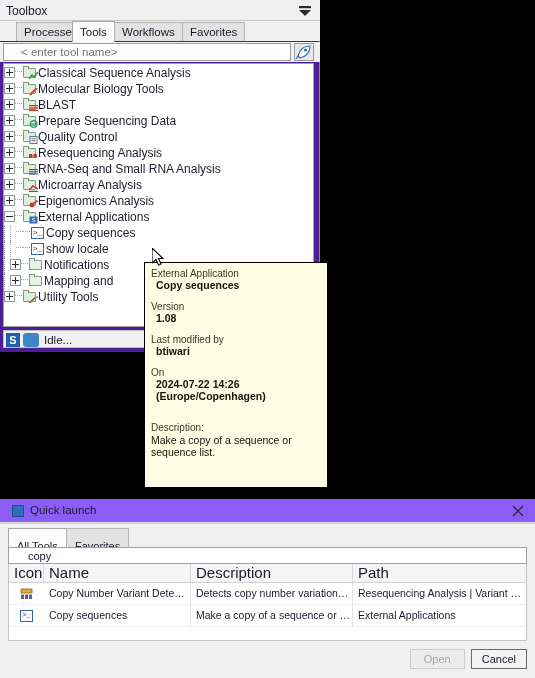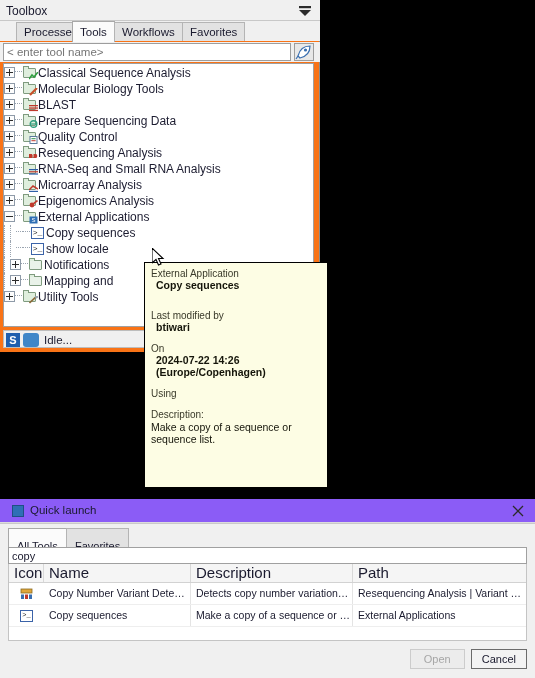--- a/index.html
+++ b/index.html
@@ -17,21 +17,21 @@
     color: #1a1a2e;
     -webkit-font-smoothing: none;
   }
 
   
   .toolbox {
     position: absolute;
     left: 0; top: 0;
     width: 320px;
     height: 352px;
-    background: #f97316;
+    background: #4c1d95;
     border-right: 1px solid #8a8a8a;
     box-sizing: border-box;
   }
   .tb-header {
     position: absolute;
     left: 0; top: 0;
     width: 320px; height: 21px;
     background: #f0f0f0;
     border-bottom: 1px solid #c8c8c8;
     box-sizing: border-box;
@@ -90,21 +90,21 @@
   .tb-search {
     position: absolute;
     left: 3px; top: 1px;
     width: 288px; height: 18px;
     background: #ffffff;
     border: 1px solid #9d9d9d;
     box-sizing: border-box;
     font-size: 11.5px;
     color: #2a2a3a;
     line-height: 16px;
-    padding-left: 3px;
+    padding-left: 17px;
     font-family: "Liberation Sans", sans-serif;
     outline: none;
   }
   .tb-rocket {
     position: absolute;
     left: 294px; top: 1px;
     width: 20px; height: 18px;
     background: #e8e8e8;
     border: 1px solid #9d9d9d;
     box-sizing: border-box;
@@ -360,21 +360,21 @@
   }
   .dlg-search {
     position: absolute;
     left: 8px; top: 23px;
     width: 519px; height: 17px;
     background: #ffffff;
     border: 1px solid #a0a0a0;
     box-sizing: border-box;
     font-size: 11px;
     color: #1a1a2e;
-    padding-left: 3px;
+    padding-left: 19px;
     line-height: 15px;
     font-family: "Liberation Sans", sans-serif;
     outline: none;
   }
   .dlg-table {
     position: absolute;
     left: 8px; top: 40px;
     width: 519px; height: 77px;
     background: #ffffff;
     border: 1px solid #c4c4c4;
@@ -608,33 +608,36 @@
     <span class="status-text">Idle...</span>
   </div>
 </div>
 
 <div class="tooltip">
   <div class="tt-field">
     <div class="tt-label">External Application</div>
     <div class="tt-value">Copy sequences</div>
   </div>
   <div class="tt-gap"></div>
+  <div class="tt-field">
+    <div class="tt-label">Version</div>
+    <div class="tt-value">1.08</div>
+  </div>
   <div class="tt-gap"></div>
   <div class="tt-field">
     <div class="tt-label">Last modified by</div>
     <div class="tt-value">btiwari</div>
   </div>
   <div class="tt-gap"></div>
   <div class="tt-field">
     <div class="tt-label">On</div>
     <div class="tt-value">2024-07-22 14:26 (Europe/Copenhagen)</div>
   </div>
   <div class="tt-gap"></div>
   <div class="tt-field">
-    <div class="tt-label">Using</div>
   </div>
   <div class="tt-gap"></div>
   <div class="tt-field">
     <div class="tt-desc-label">Description:</div>
     <div class="tt-desc-text">Make a copy of a sequence or sequence list.</div>
   </div>
 </div>
 
 <span class="cursor">
   <svg width="14" height="20" viewBox="0 0 14 20">

